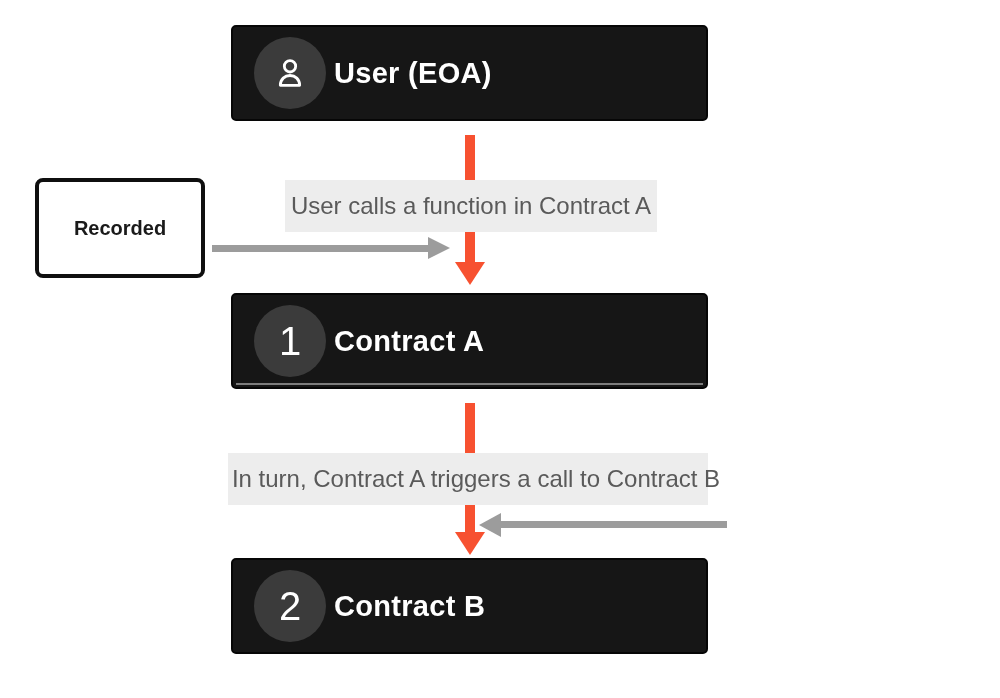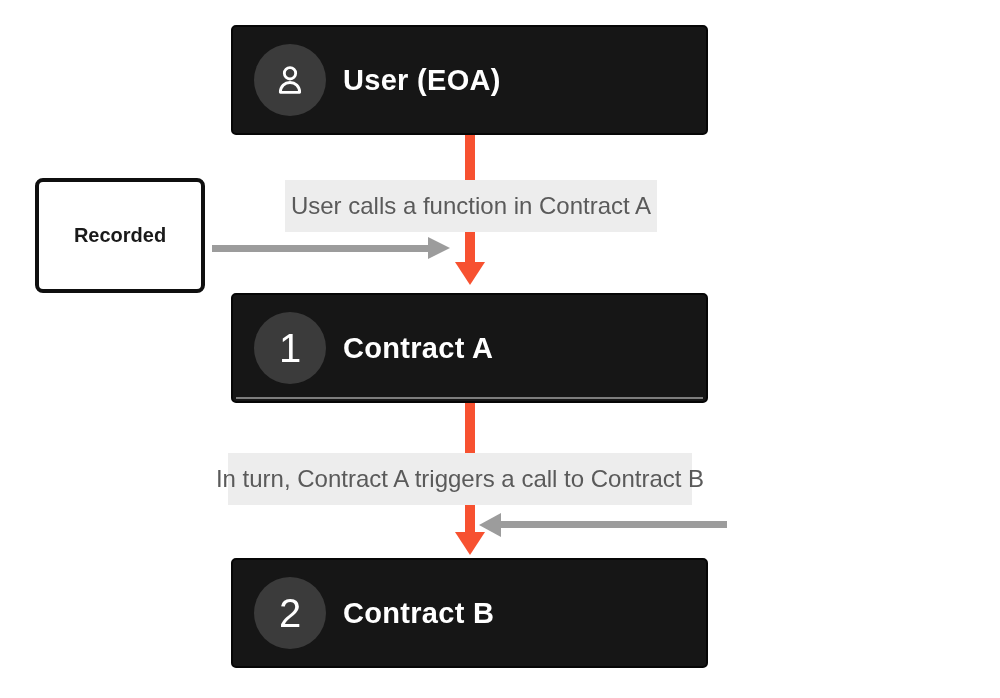--- a/index.html
+++ b/index.html
@@ -9,29 +9,29 @@
     height: 698px;
     background: #ffffff;
     font-family: "Liberation Sans", sans-serif;
     overflow: hidden;
   }
   
   .node {
     position: absolute;
     left: 231px;
     width: 477px;
-    height: 110px;
+    height: 96px;
     background: #161616;
     border: 2px solid #060606;
     border-radius: 5px;
     box-sizing: border-box;
     display: flex;
     align-items: center;
     padding-left: 21px;
-    gap: 17px;
+    gap: 8px;
     z-index: 2;
   }
   .node.underline::after {
     content: "";
     position: absolute;
     left: 3px;
     right: 3px;
     bottom: 2px;
     height: 2px;
     background: #8f8f8f;
@@ -164,20 +164,20 @@
   </div>
 
   <div class="node" style="top:558px;">
     <div class="badge">
       <span class="badge-num">2</span>
     </div>
     <div class="node-title">Contract B</div>
   </div>
 
   <div class="edge-label" style="left:285px; top:180px; width:372px; height:52px;">User calls a function in Contract A</div>
-  <div class="edge-label" style="left:228px; top:453px; width:464px; height:52px;">In turn, Contract A triggers a call to Contract B</div>
+  <div class="edge-label" style="left:228px; top:453px; width:464px; height:52px;padding-left:16px;">In turn, Contract A triggers a call to Contract B</div>
 
-  <div class="note" style="left:35px; top:178px; width:170px; height:115px;">
+  <div class="note" style="left:35px; top:178px; width:170px; height:100px;">
     <div>Recorded</div>
   </div>
 
 
 </div>
 
 </body></html>

